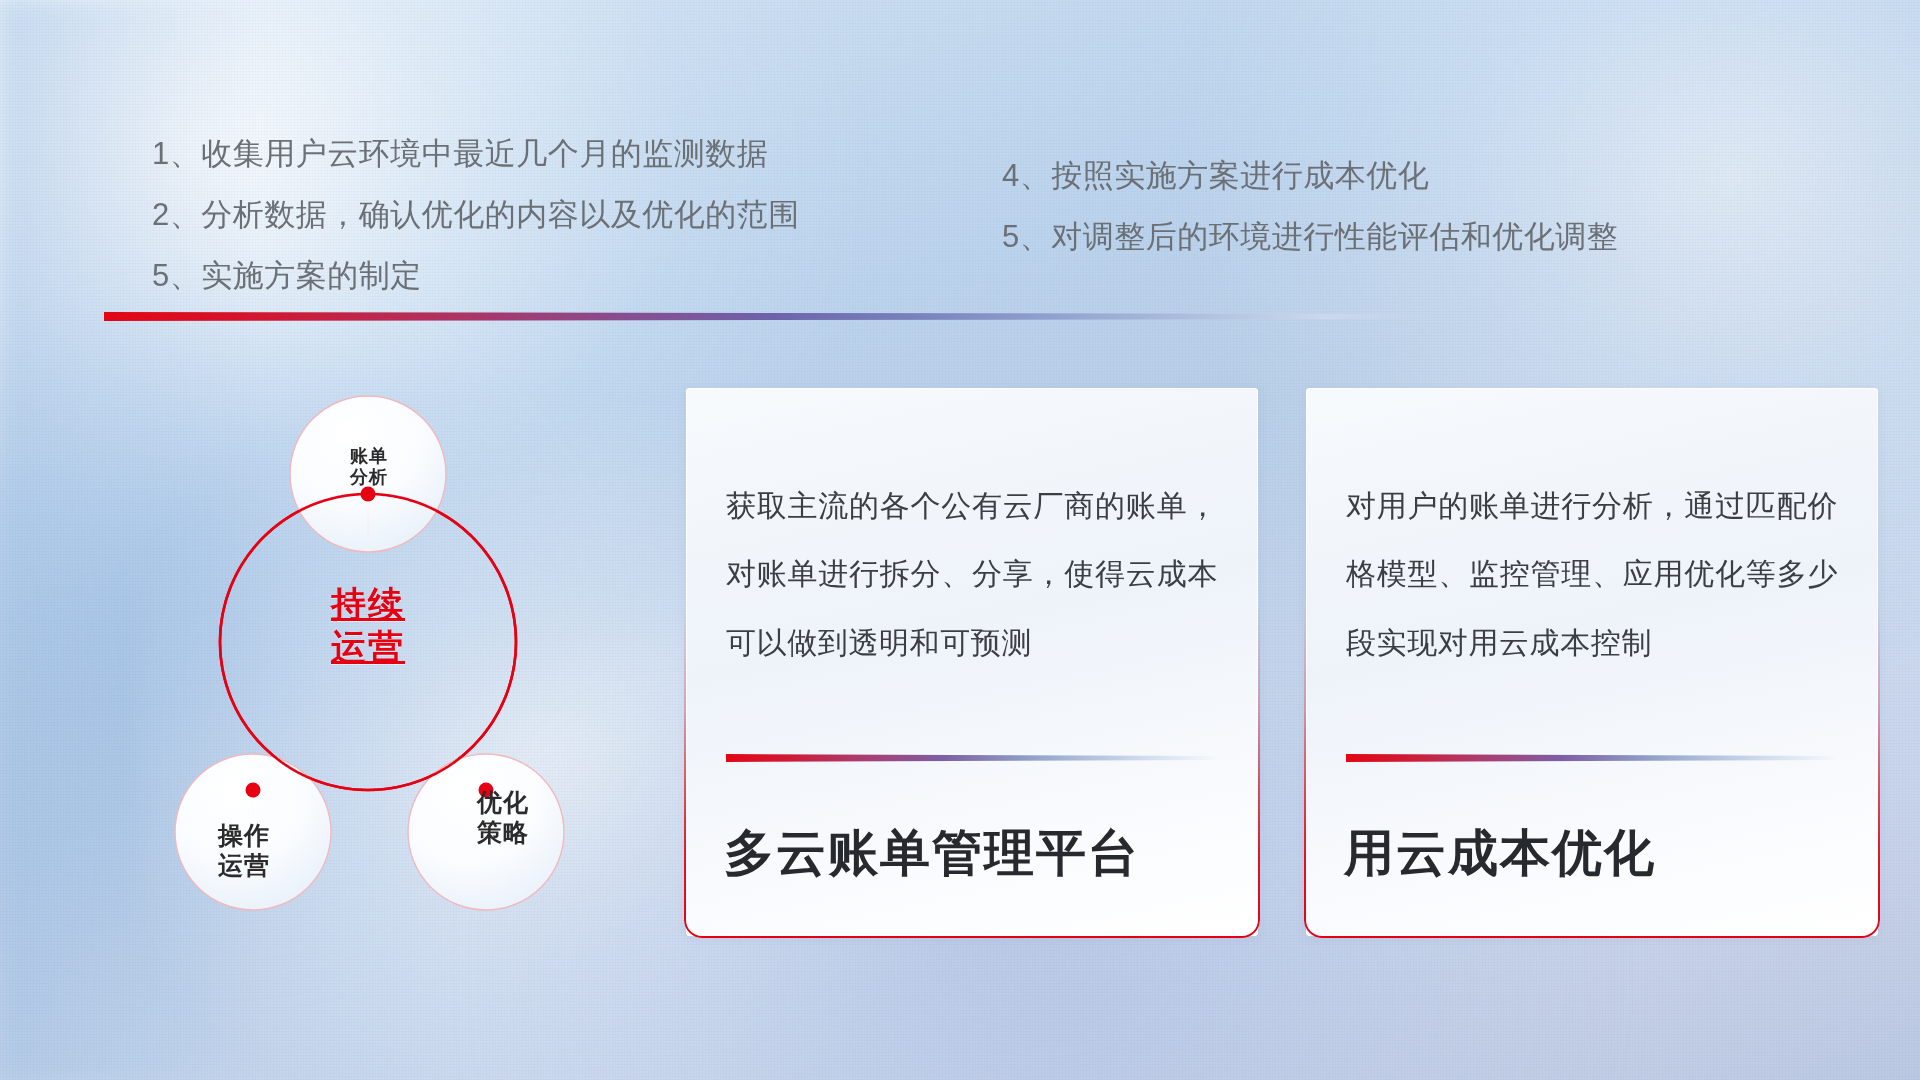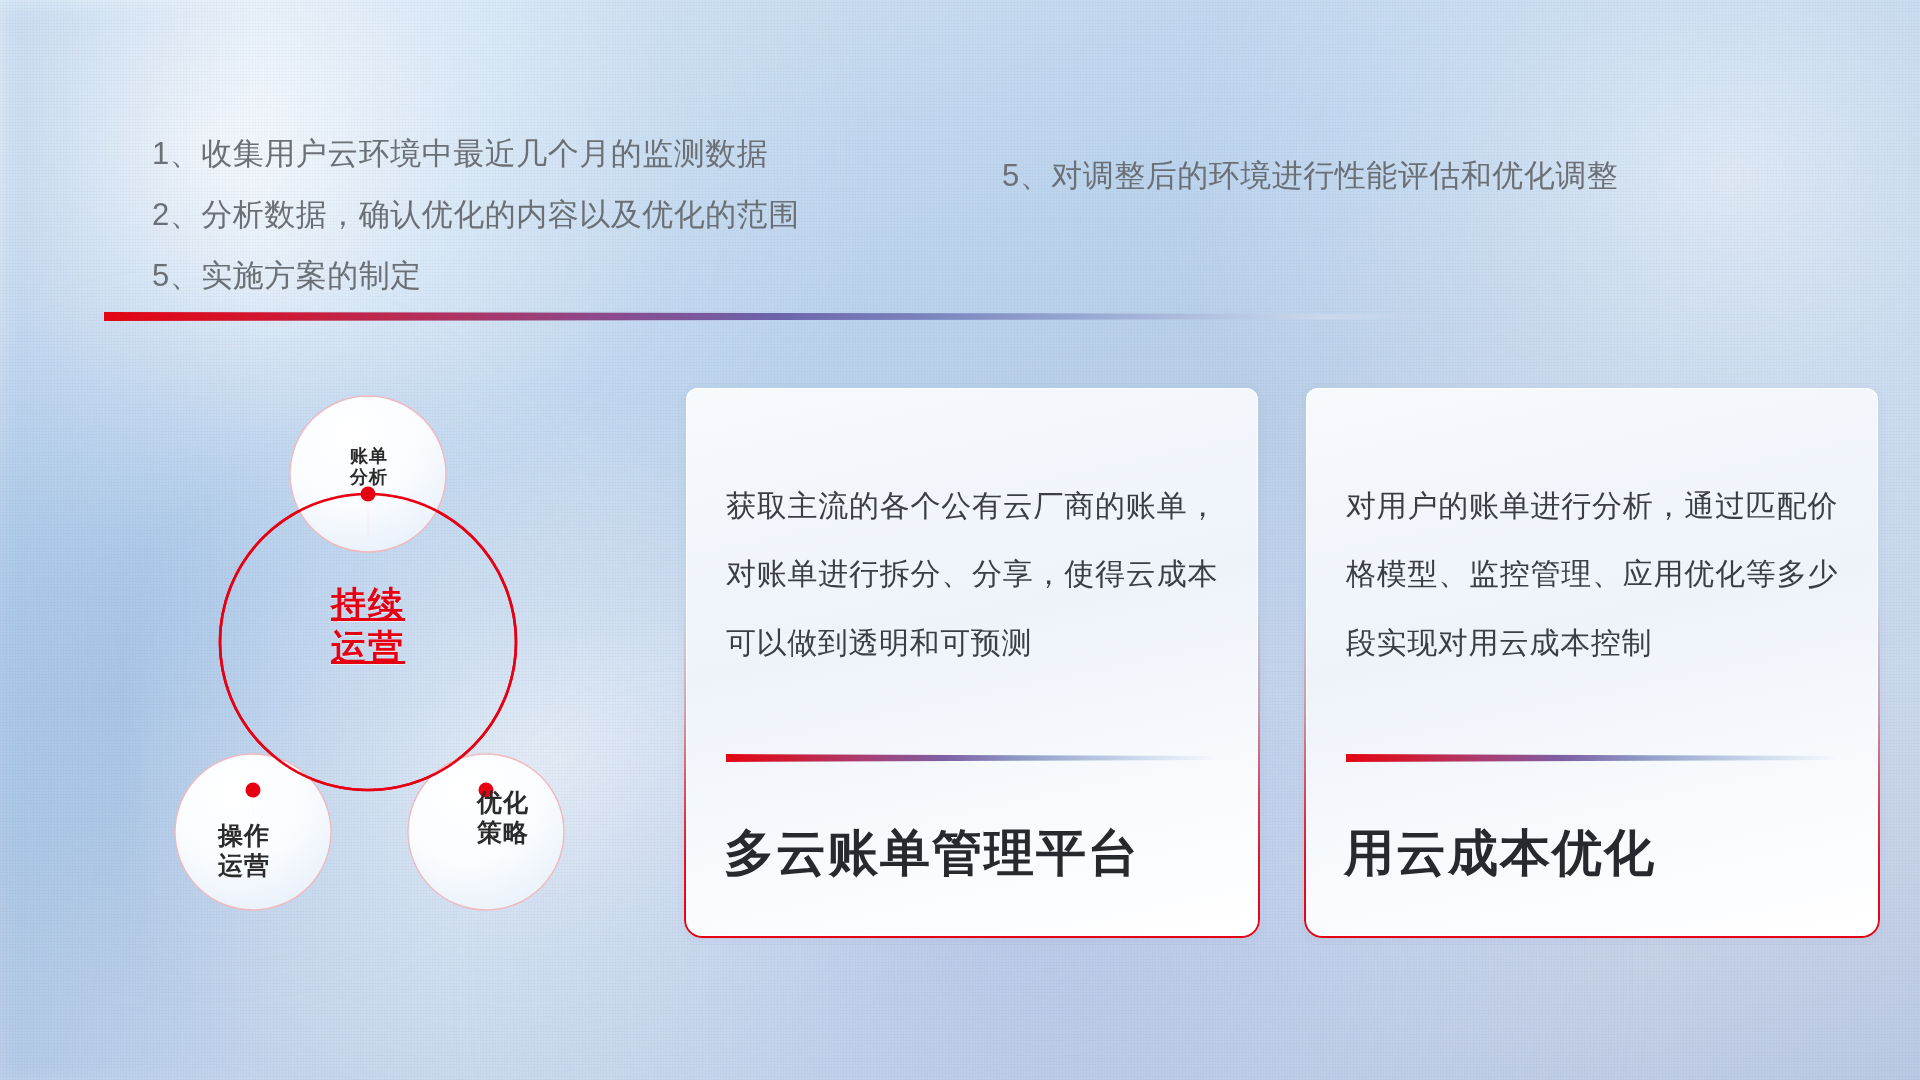--- a/index.html
+++ b/index.html
@@ -181,21 +181,21 @@
     text-shadow: 0 1px 0 rgba(255,255,255,0.5);
     text-decoration: underline;
   }
 
   
   .card {
     position: absolute;
     top: 388px;
     width: 572px;
     height: 548px;
-    border-radius: 12px;
+    border-radius: 4px;
     background: linear-gradient(168deg,
         #f7fafd 0%,
         #f2f6fb 22%,
         #eef3fa 44%,
         #f5f8fc 66%,
         #fbfcfe 84%,
         #ffffff 100%);
     box-shadow:
       0 2px 10px rgba(90,120,165,0.10),
       inset 0 0 0 1px rgba(255,255,255,0.92);
@@ -279,20 +279,21 @@
   <div class="bg-vignette-left"></div>
   <div class="bg-noise"></div>
 
   <div class="list-col list-col-left">
     <div class="list-item">1、收集用户云环境中最近几个月的监测数据</div>
     <div class="list-item">2、分析数据，确认优化的内容以及优化的范围</div>
     <div class="list-item">5、实施方案的制定</div>
   </div>
 
   <div class="list-col list-col-right">
+    <div class="list-item">4、按照实施方案进行成本优化</div>
     <div class="list-item">5、对调整后的环境进行性能评估和优化调整</div>
   </div>
 
   <div class="top-divider">
     <div class="bar"></div>
   </div>
 
   <div class="venn">
     <svg width="560" height="600" viewBox="0 0 560 600">
       <defs>

